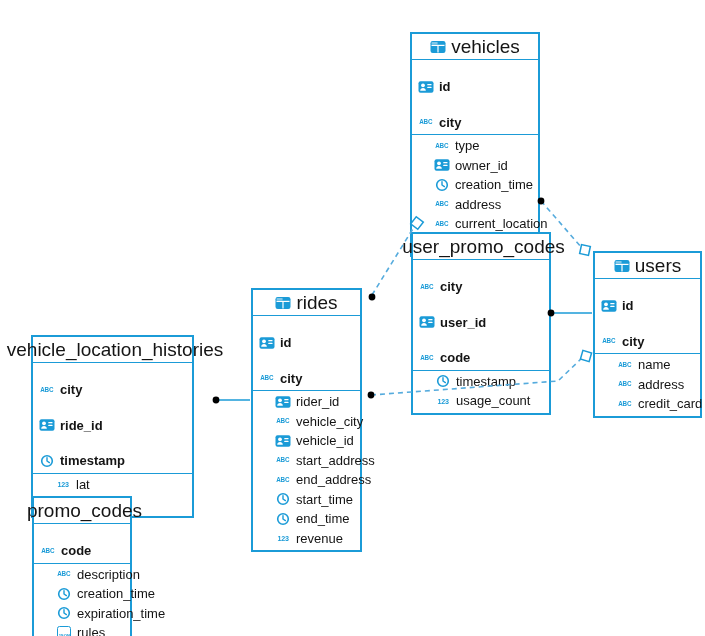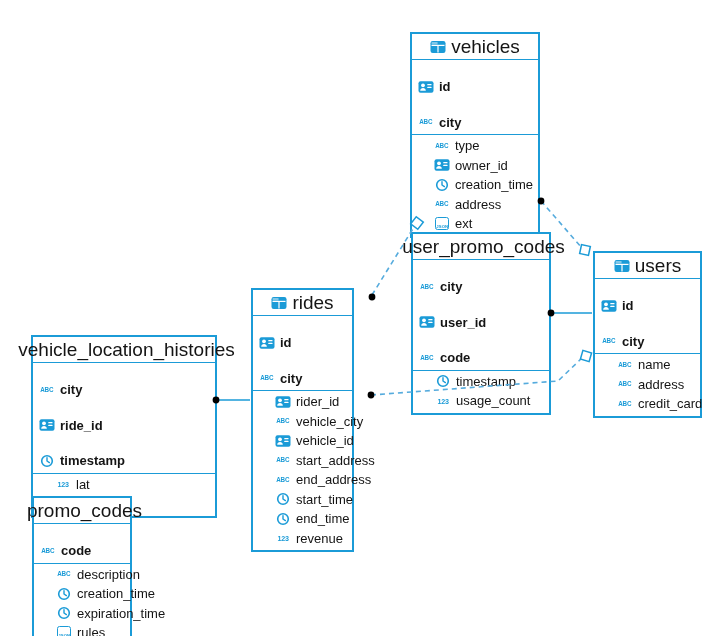--- a/index.html
+++ b/index.html
@@ -110,20 +110,26 @@
         <span>creation_time</span>
       </div>
       <div class="frow">
         <span class="icon">
             <span class="t-str">ABC</span>
           </span>
         <span>address</span>
       </div>
       <div class="frow">
         <span class="icon">
+            <span class="t-str">ABC</span>
+          </span>
+        <span>current_location</span>
+      </div>
+      <div class="frow">
+        <span class="icon">
             <span class="jwrap">
               <span class="jtxt">JSON</span>
             </span>
           </span>
         <span>ext</span>
       </div>
     </div>
   </div>
 
   <div class="dbtable" style="left:411px;top:232px;width:140px;">
@@ -211,21 +217,21 @@
       </div>
       <div class="frow">
         <span class="icon">
             <span class="t-str">ABC</span>
           </span>
         <span>credit_card</span>
       </div>
     </div>
   </div>
 
-  <div class="dbtable" style="left:251px;top:288px;width:103px;">
+  <div class="dbtable" style="left:251px;top:288px;width:111px;">
     <div class="thead">
       <svg class="ic" width="16" height="14">
           <use href="#i-table"></use>
         </svg>
       <span>rides</span>
     </div>
     <div class="sec-keys">
       <div class="frow">
         <span class="icon">
             <svg class="ic" width="16" height="14">
@@ -294,21 +300,21 @@
       </div>
       <div class="frow">
         <span class="icon">
             <span class="t-num">123</span>
           </span>
         <span>revenue</span>
       </div>
     </div>
   </div>
 
-  <div class="dbtable" style="left:31px;top:335px;width:186px;">
+  <div class="dbtable" style="left:31px;top:335px;width:163px;">
     <div class="thead">
       <svg class="ic" width="16" height="14">
           <use href="#i-table"></use>
         </svg>
       <span>vehicle_location_histories</span>
     </div>
     <div class="sec-keys">
       <div class="frow">
         <span class="icon">
             <span class="t-str">ABC</span>

